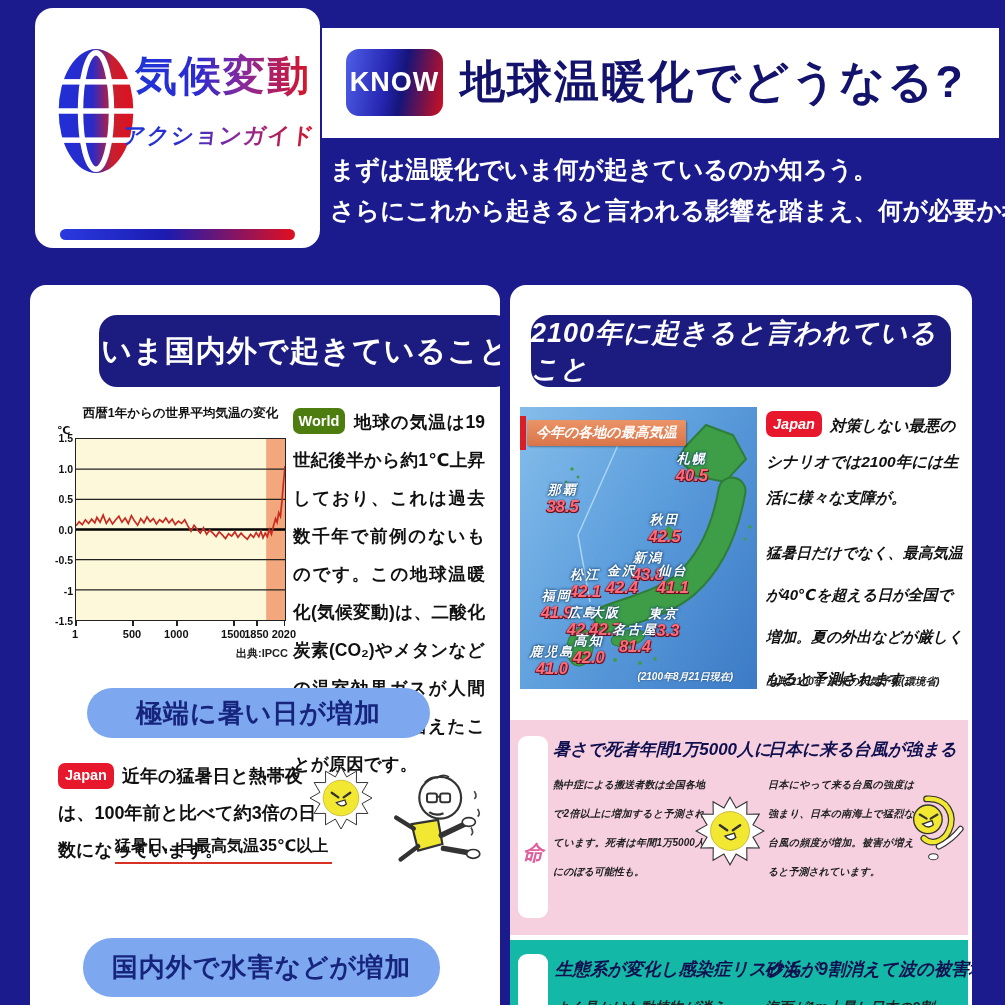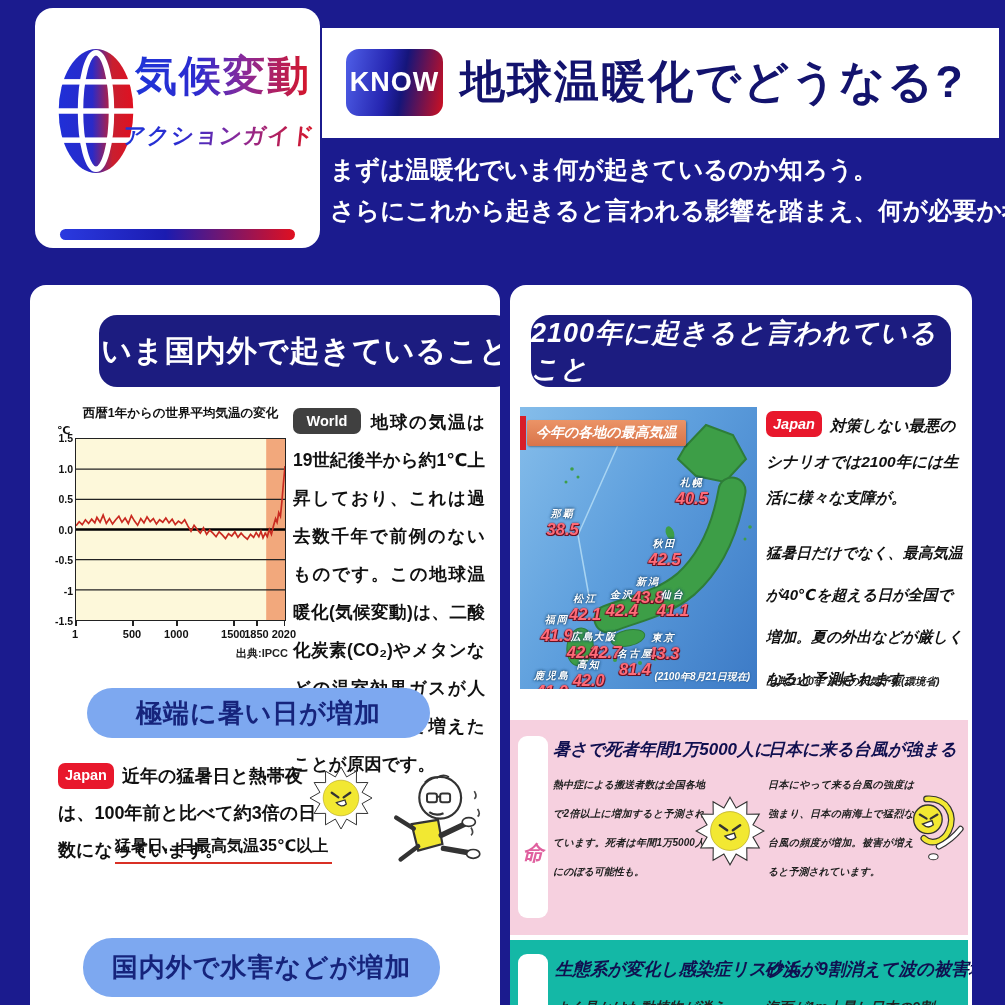--- a/index.html
+++ b/index.html
@@ -54,21 +54,21 @@
   .chart-plot{left:20px;top:38px;width:211px;height:183px;background:#fdf8da;border:1.6px solid #222;box-sizing:border-box;}
   .chart-plot svg{display:block;width:100%;height:100%;}
   .ylab{position:absolute;width:18px;text-align:right;font-size:10.5px;font-weight:800;color:#111;}
   .xlab{position:absolute;font-size:11px;font-weight:800;color:#111;transform:translateX(-50%);}
   .xtick{position:absolute;width:1.6px;height:5px;background:#222;}
   .chart-source{left:20px;top:246px;width:213px;text-align:right;font-size:11px;font-weight:700;color:#222;}
 
   
   .badge{display:inline-flex;align-items:center;justify-content:center;color:#fff;font-weight:700;
     border-radius:7px;vertical-align:2px;margin-right:8px;}
-  .badge-world{background:#404040;width:68px;height:26px;font-size:14.5px;}
+  .badge-world{background:#4d7c0f;width:52px;height:26px;font-size:14.5px;}
   .badge-japan{background:#e8182c;width:56px;height:26px;font-size:14.5px;}
   .world-block{left:263px;top:118px;width:192px;font-size:17.5px;font-weight:700;color:#111;line-height:38px;text-align:justify;}
   .hot-banner,.flood-banner{background:#7da8f0;border-radius:29px;display:flex;align-items:center;justify-content:center;
     color:#16247c;font-weight:800;font-size:26px;letter-spacing:1px;}
   .hot-banner{left:57px;top:403px;width:343px;height:50px;}
   .flood-banner{left:53px;top:653px;width:357px;height:59px;}
   .japan-block-left{left:28px;top:473px;width:268px;font-size:18px;font-weight:800;color:#111;line-height:37px;}
   .defs{left:85px;top:551px;}
   .def-item{display:table;font-size:16px;font-weight:800;color:#111;
     border-bottom:2.5px solid #d93025;padding:0 4px 5px 0;margin-bottom:10px;white-space:nowrap;}
@@ -77,25 +77,25 @@
 
   
   .map{left:10px;top:122px;width:237px;height:282px;overflow:hidden;
     background:linear-gradient(120deg,#85bdea 0%,#5e9fdd 45%,#3c7ac6 100%);}
   .map svg.land{position:absolute;left:0;top:0;width:100%;height:100%;}
   .map-title{position:absolute;left:7px;top:13px;padding:4px 9px;
     background:linear-gradient(#eb9467,#d9744a);color:#fff;font-size:14px;font-weight:800;
     border-radius:2px;box-shadow:1px 1px 2px rgba(0,0,0,.35);white-space:nowrap;}
   .map-redbox{position:absolute;left:0;top:9px;width:6px;height:34px;background:#d81e28;}
   .city{position:absolute;transform:translateX(-50%);text-align:center;line-height:1;}
-  .city-name{font-size:10px;font-weight:800;color:#fff;letter-spacing:2px;white-space:nowrap;
-    text-shadow:0 0 3px #17456e,0 0 3px #17456e;margin-top:26px;}
+  .city-name{font-size:13px;font-weight:800;color:#fff;letter-spacing:2px;white-space:nowrap;
+    text-shadow:0 0 3px #17456e,0 0 3px #17456e;}
   .city-temp{font-size:16.5px;font-weight:800;color:#ff6b78;margin-top:2px;white-space:nowrap;
     text-shadow:1px 1px 0 #6b1020,-1px 1px 0 #6b1020,0 0 2px #6b1020;}
-  .map-caption{position:absolute;right:7px;bottom:5px;font-size:10px;font-weight:700;color:#fff;
+  .map-caption{position:absolute;right:24px;bottom:5px;font-size:10px;font-weight:700;color:#fff;
     text-shadow:0 0 2px #17456e;}
 
   .japan-block-right{left:256px;top:123px;width:200px;color:#111;}
   .jr-lead{font-size:15.5px;font-weight:800;line-height:36px;}
   .jr-body{margin-top:16px;font-size:15px;font-weight:700;line-height:42px;}
   .jr-source{left:256px;top:390px;font-size:10.5px;font-weight:700;color:#222;white-space:nowrap;}
 
   
   .pink-section{left:0;top:435px;width:458px;height:215px;background:#f6d0df;}
   .green-section{left:0;top:655px;width:458px;height:65px;background:#14b8a6;}

